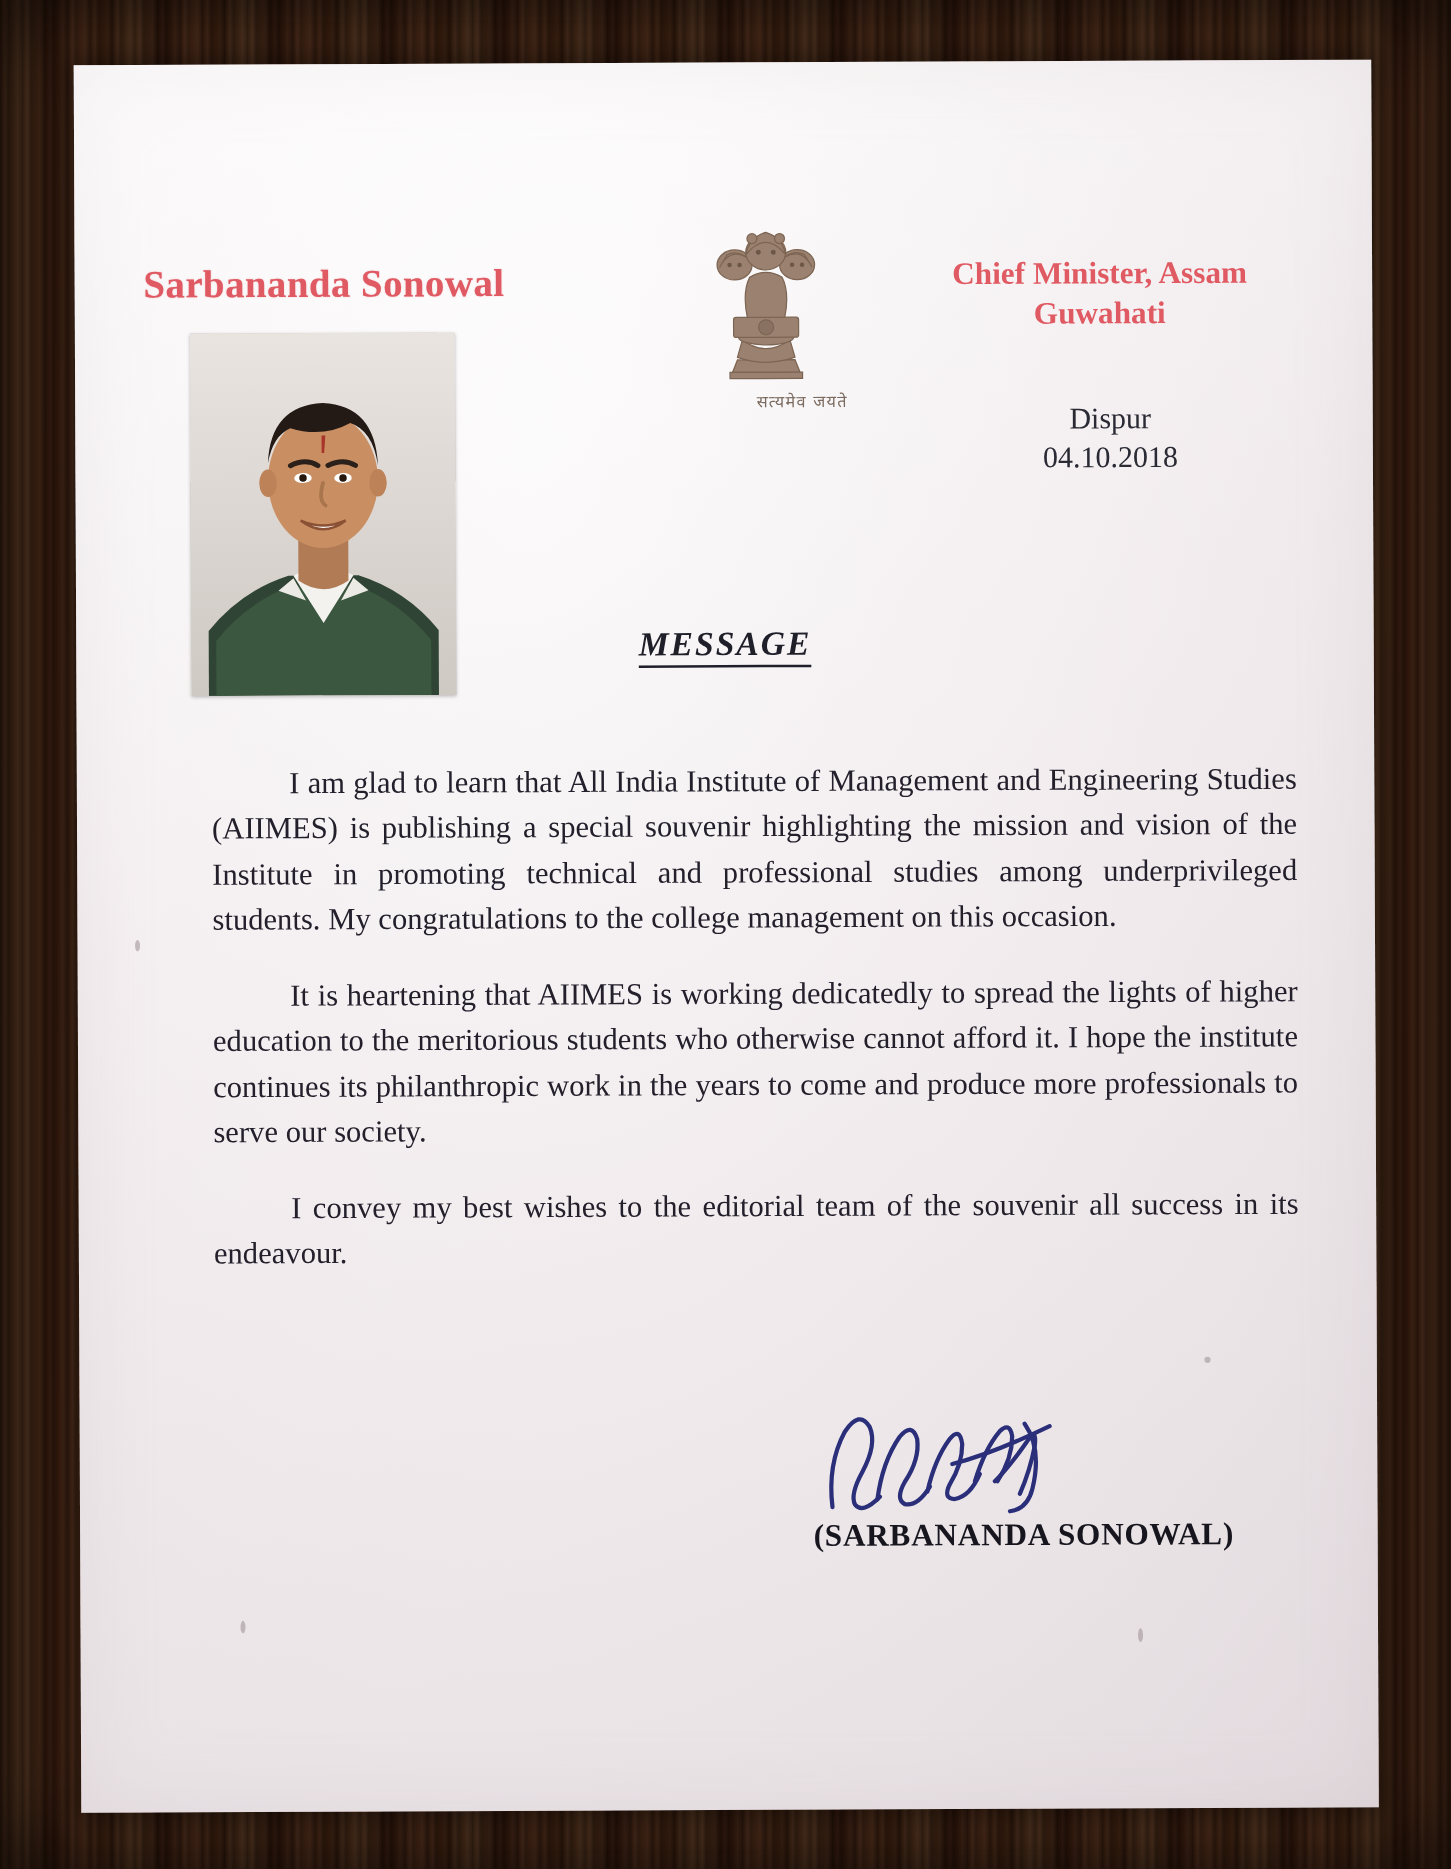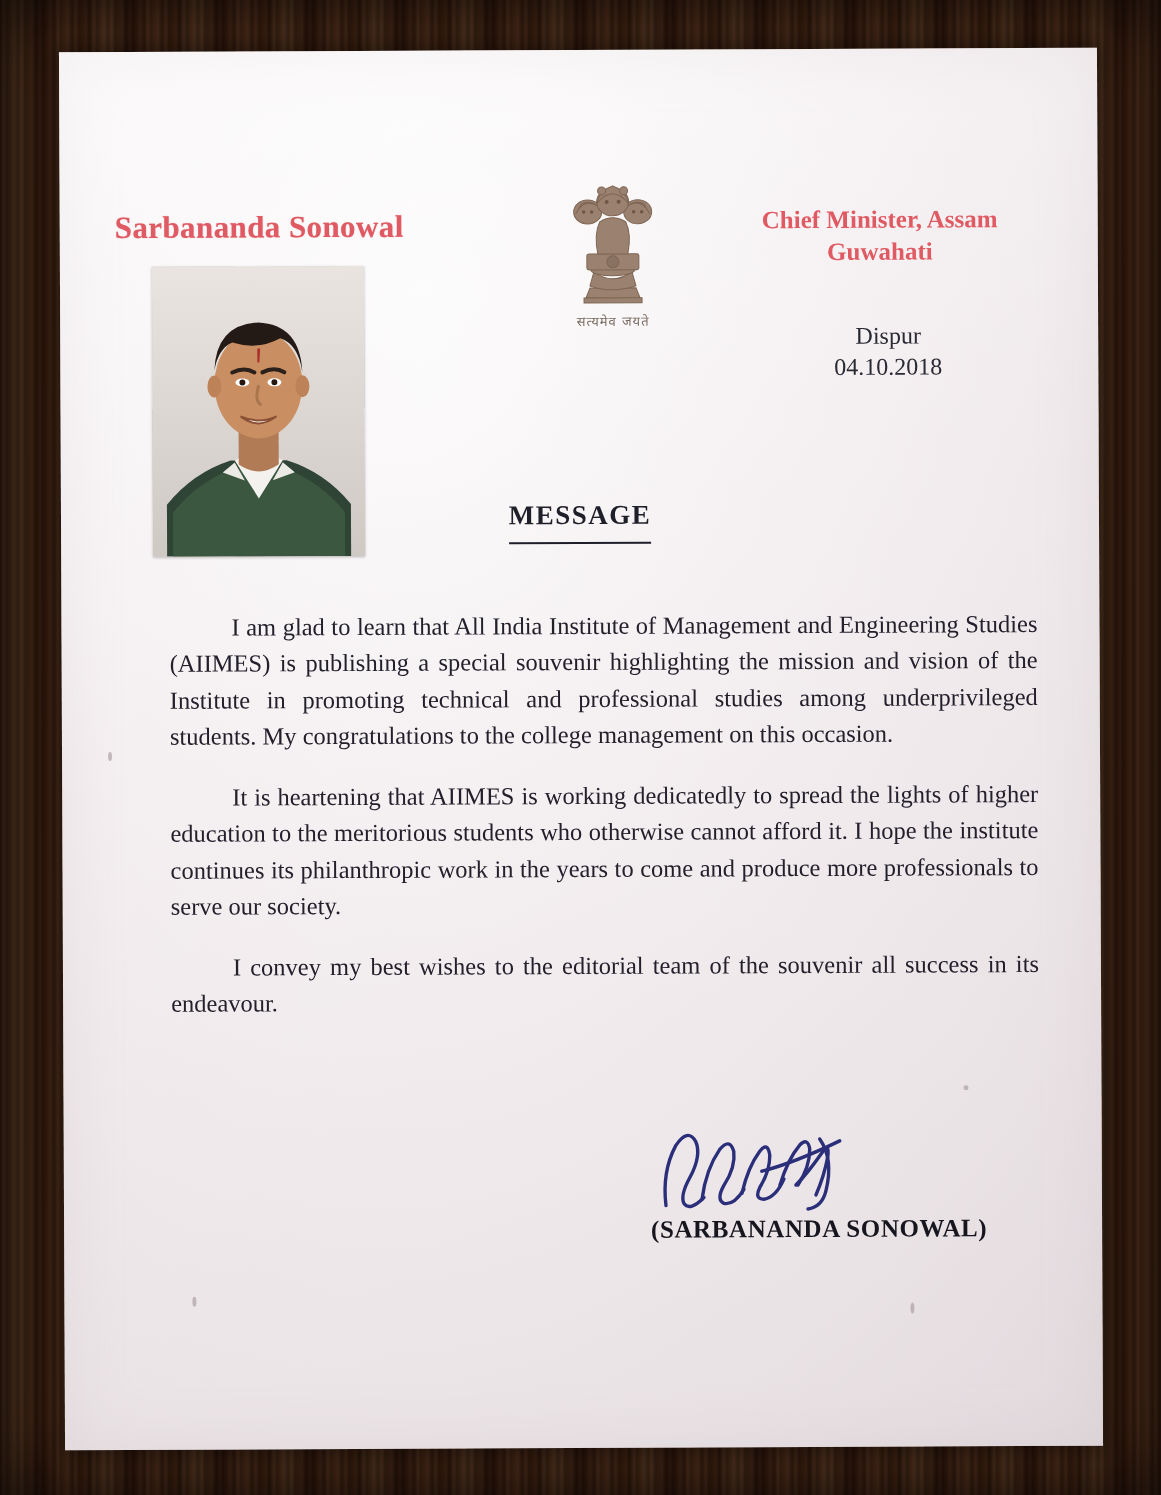--- a/index.html
+++ b/index.html
@@ -83,21 +83,21 @@
     font-size: 25px;
     line-height: 1.28;
   }
 
   
   .emblem {
     position: absolute;
     left: 488px;
     top: 110px;
     width: 130px;
-    text-align: center;
+    text-align: right;
   }
   .emblem svg { display: block; margin: 0 auto; }
   .emblem-motto {
     font-size: 13px;
     color: #7a6a5f;
     letter-spacing: 1px;
     margin-top: 2px;
     font-family: "DejaVu Sans", sans-serif;
   }
 
@@ -133,21 +133,22 @@
     right: 0;
     top: 450px;
     text-align: center;
     font-size: 27px;
     font-weight: bold;
     letter-spacing: 1.5px;
     color: #1f1f2a;
   }
   .msg-title span {
     border-bottom: 2px solid #1f1f2a;
-    padding-bottom: 12px;
+    padding-bottom: 2px;
+    font-style: italic;
   }
 
   
   .body-text {
     position: absolute;
     left: 108px;
     right: 62px;
     top: 558px;
     font-size: 24.5px;
     line-height: 1.48;

